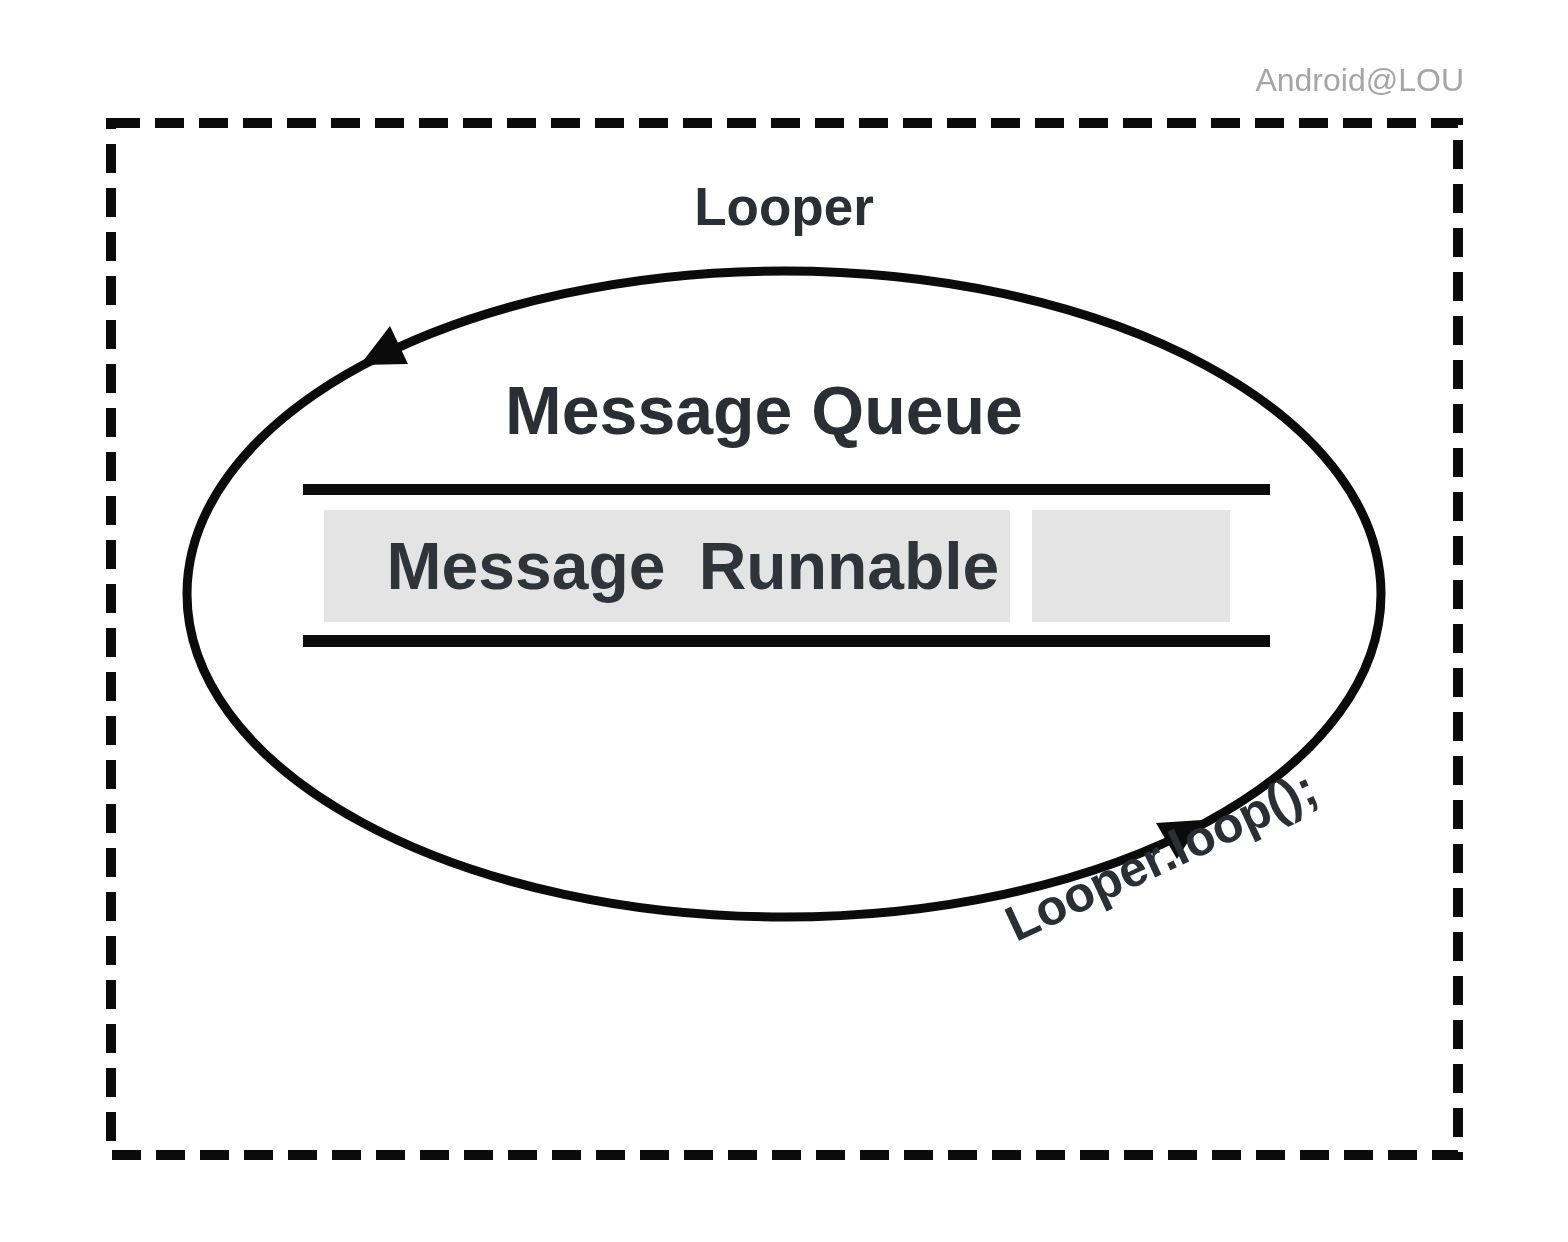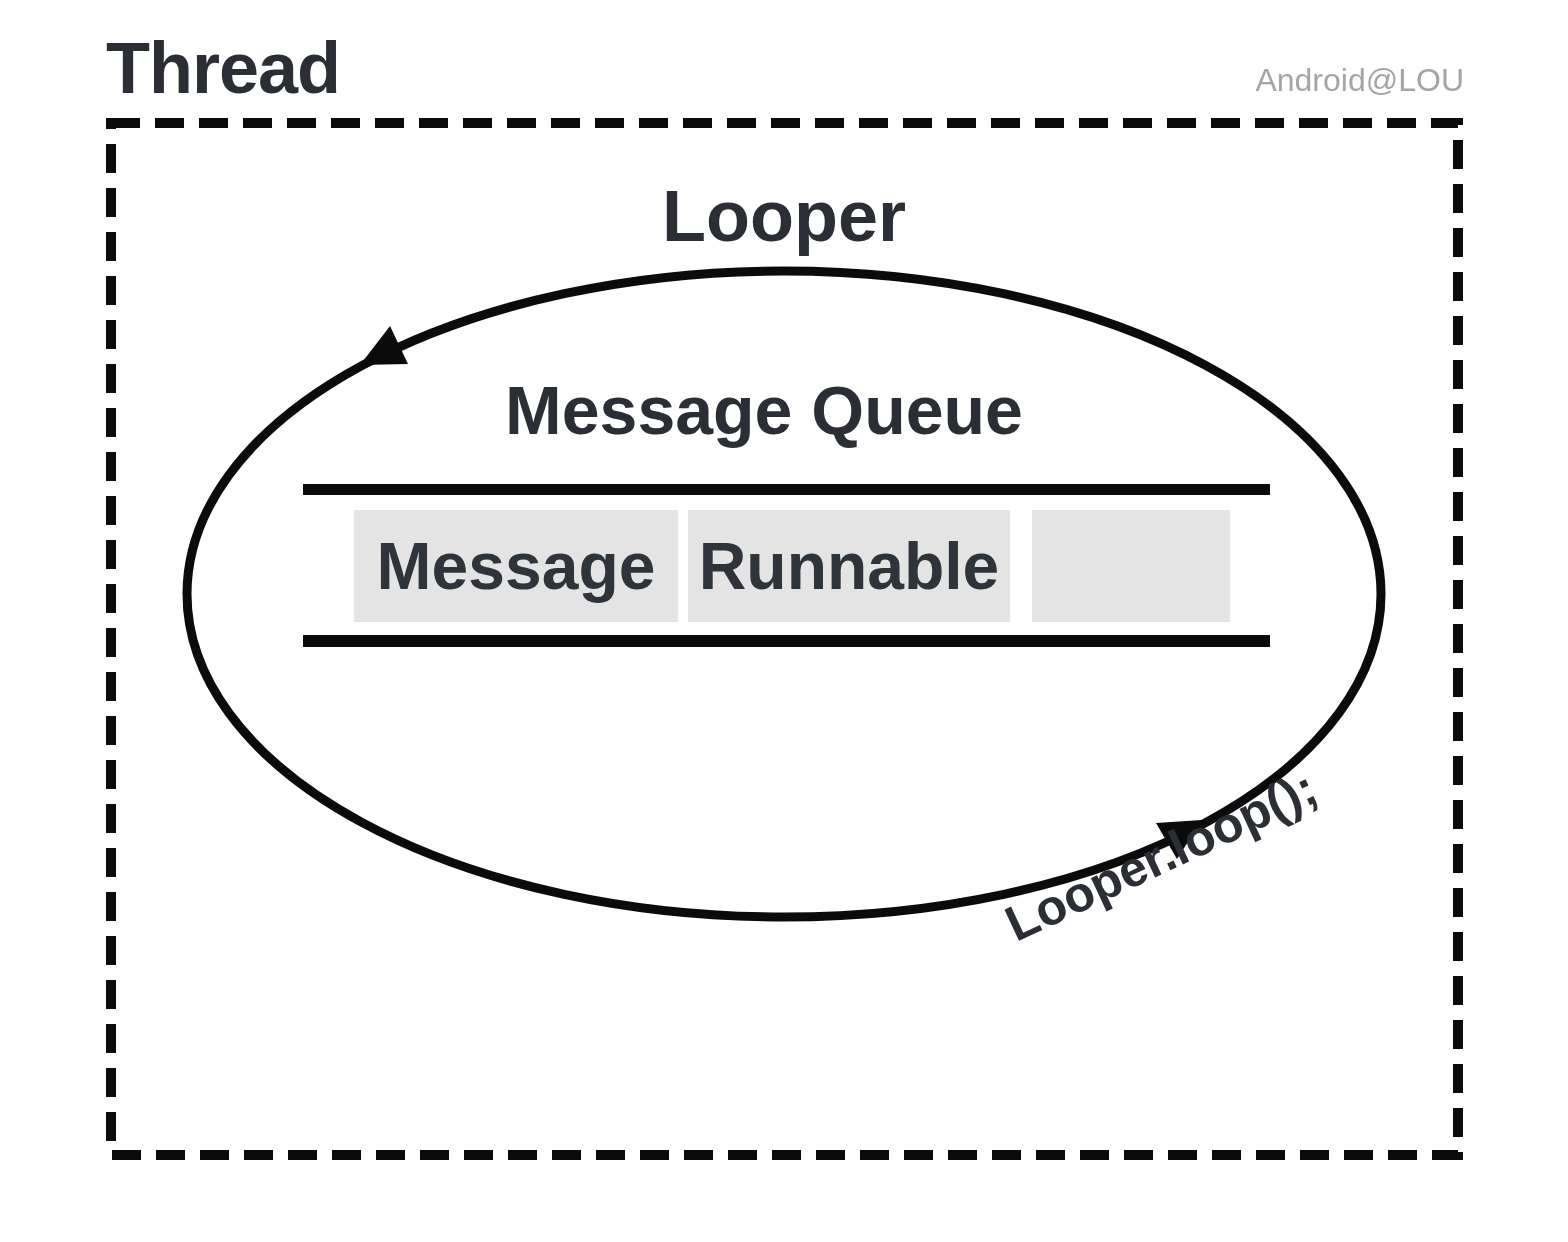--- a/index.html
+++ b/index.html
@@ -36,21 +36,21 @@
     font-size: 32px;
     font-weight: normal;
     color: #a5a5a5;
     line-height: 1;
     white-space: nowrap;
   }
   #looper-label {
     left: 484px; top: 180px;
     width: 600px;
     text-align: center;
-    font-size: 72px;
+    font-size: 53px;
     font-weight: bold;
     color: #2b2f35;
     line-height: 1;
   }
   #mq-label {
     left: 464px; top: 376px;
     width: 600px;
     text-align: center;
     font-size: 68px;
     font-weight: bold;
@@ -63,21 +63,21 @@
     height: 112px;
     background: #e4e4e4;
     display: flex;
     align-items: center;
     justify-content: center;
     font-size: 66px;
     font-weight: bold;
     color: #2f333a;
     line-height: 1;
   }
-  #queue-box-0 { left: 354px;  width: 324px; }
+  #queue-box-0 { left: 324px;  width: 324px; padding-left: 40px; }
   #queue-box-1 { left: 688px;  width: 322px; }
   #queue-box-2 { left: 1032px; width: 198px; }
 
   #loop-call {
     left: 1022px; top: 893px;
     height: 62px;
     line-height: 62px;
     font-size: 50px;
     font-weight: bold;
     color: #2b2f35;
@@ -98,21 +98,20 @@
     <ellipse cx="784" cy="594" rx="597" ry="323" fill="none" stroke="#0b0b0b" stroke-width="9"></ellipse>
 
     <polygon points="360,365 390,326 408,364" fill="#0b0b0b"></polygon>
 
     <polygon points="1202,820 1156,823 1177,859" fill="#0b0b0b"></polygon>
 
     <rect x="303" y="484" width="967" height="11" fill="#0b0b0b"></rect>
     <rect x="303" y="635" width="967" height="12" fill="#0b0b0b"></rect>
   </svg>
 
-  <div id="thread-title" class="abs">Thread</div>
 
   <div id="watermark" class="abs">Android@LOU</div>
 
   <div id="looper-label" class="abs">Looper</div>
 
   <div id="mq-label" class="abs">Message Queue</div>
 
   <div id="queue-box-0" class="queue-box">
     <span>Message</span>
   </div>

